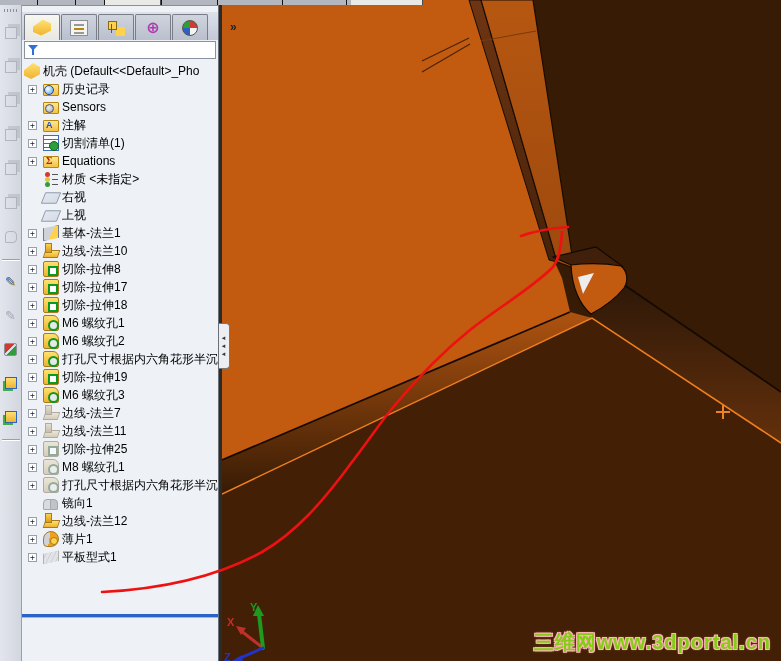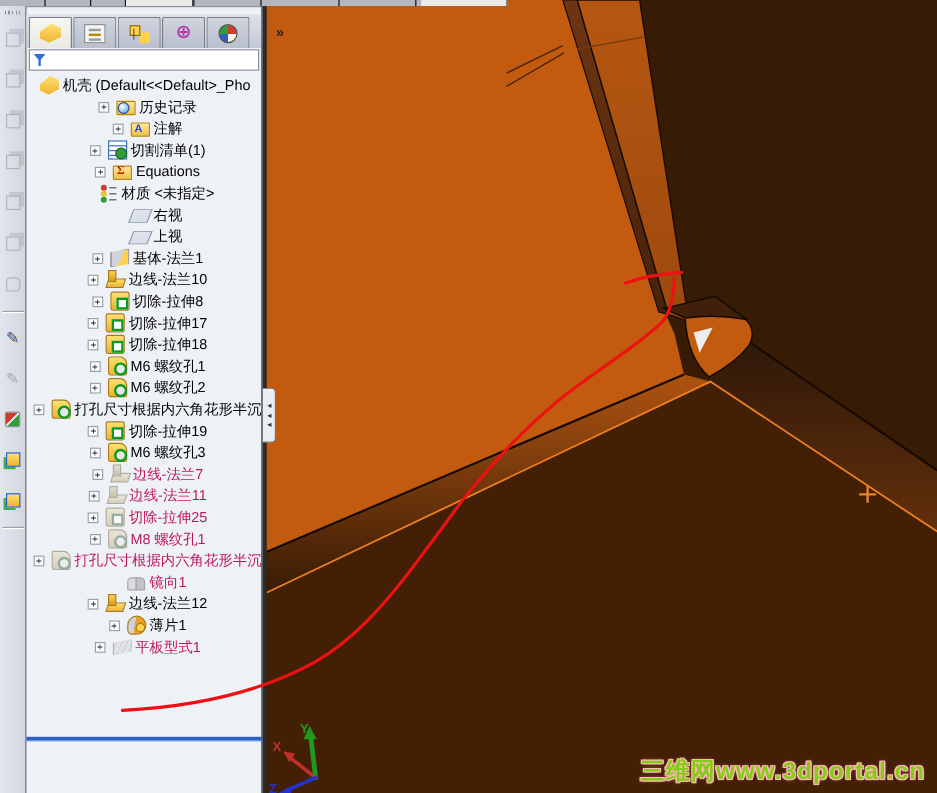--- a/index.html
+++ b/index.html
@@ -61,27 +61,27 @@
   .tb-conf::after{content:"";position:absolute;left:4px;top:4px;width:2px;height:9px;border-left:1px solid #556;}
   .tb-dimx{color:#b03ab0;font-size:16px;line-height:16px;text-align:center;font-weight:bold;}
   .tb-disp{border-radius:50%;width:16px;height:16px;
      background:conic-gradient(#d23a2e 0 25%,#f4f4f4 25% 50%,#2f5fc2 50% 75%,#2f9e3a 75%);border:1px solid #555;}
 
   .fm-filter{position:absolute;left:2px;top:35px;width:192px;height:18px;background:#fff;
      border:1px solid #8a92a0;display:flex;align-items:center;padding-left:3px;}
   .funnel{width:10px;height:10px;background:#2f6fd6;clip-path:polygon(0 0,100% 0,60% 45%,60% 100%,40% 100%,40% 45%);}
 
   .fm-tree{position:absolute;left:0;top:56px;width:196px;height:552px;overflow:hidden;}
-  .trow{height:18px;display:flex;align-items:center;padding-left:6px;white-space:nowrap;cursor:default;justify-content:center;}
+  .trow{height:18px;display:flex;align-items:center;padding-left:6px;white-space:nowrap;cursor:default;}
   .trow.lv0{padding-left:2px;}
   .plus{flex:none;width:9px;height:9px;border:1px solid #98a0ac;background:#fff;color:#223;
      font:8px/8px "DejaVu Sans Mono",monospace;text-align:center;margin-right:6px;}
   .plus:empty{visibility:hidden;}
   .tlabel{font-size:12px;color:#000;margin-left:3px;}
-  .trow.gray .tlabel{color:#be185d;}
+  .trow.gray .tlabel{color:#000000;}
   .trow.gray .ic{filter:grayscale(.75) opacity(.6);}
 
   .fm-rollback{position:absolute;left:0px;top:608px;width:196px;height:3px;background:#2a62c8;
      box-shadow:0 1px 0 #9db7e8;cursor:row-resize;}
 
   
   .ic{flex:none;width:16px;height:16px;position:relative;}
   .ic-part{background:linear-gradient(#ffe070,#eeb32e);clip-path:polygon(0 45%,55% 0,100% 25%,100% 70%,45% 100%,0 78%);}
   .icf::before{content:"";position:absolute;left:0;top:3px;width:14px;height:10px;border-radius:1px;
      background:linear-gradient(#ffe79a,#f2c146);border:1px solid #b8860b;}
@@ -236,20 +236,25 @@
 
         <span class="ic ic-part"></span>
         <span class="tlabel">机壳  (Default&lt;&lt;Default&gt;_Pho</span>
       </div>
       <div class="trow">
         <span class="plus">+</span>
         <span class="ic icf ic-folder-history"></span>
         <span class="tlabel">历史记录</span>
       </div>
       <div class="trow">
+        <span class="plus"></span>
+        <span class="ic icf ic-folder-sensors"></span>
+        <span class="tlabel">Sensors</span>
+      </div>
+      <div class="trow">
         <span class="plus">+</span>
         <span class="ic icf ic-folder-annotations"></span>
         <span class="tlabel">注解</span>
       </div>
       <div class="trow">
         <span class="plus">+</span>
         <span class="ic ic-cutlist"></span>
         <span class="tlabel">切割清单(1)</span>
       </div>
       <div class="trow">

